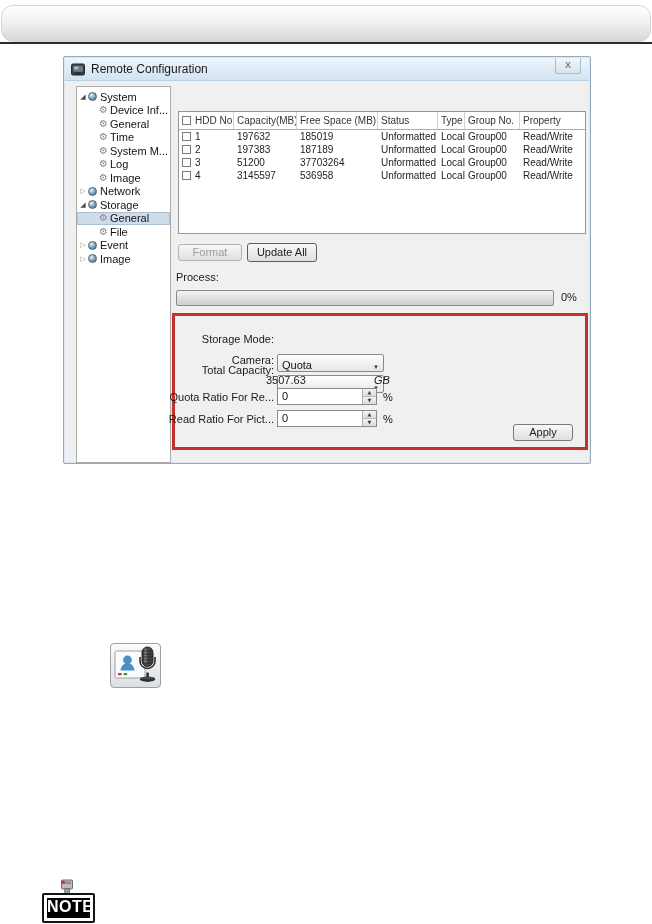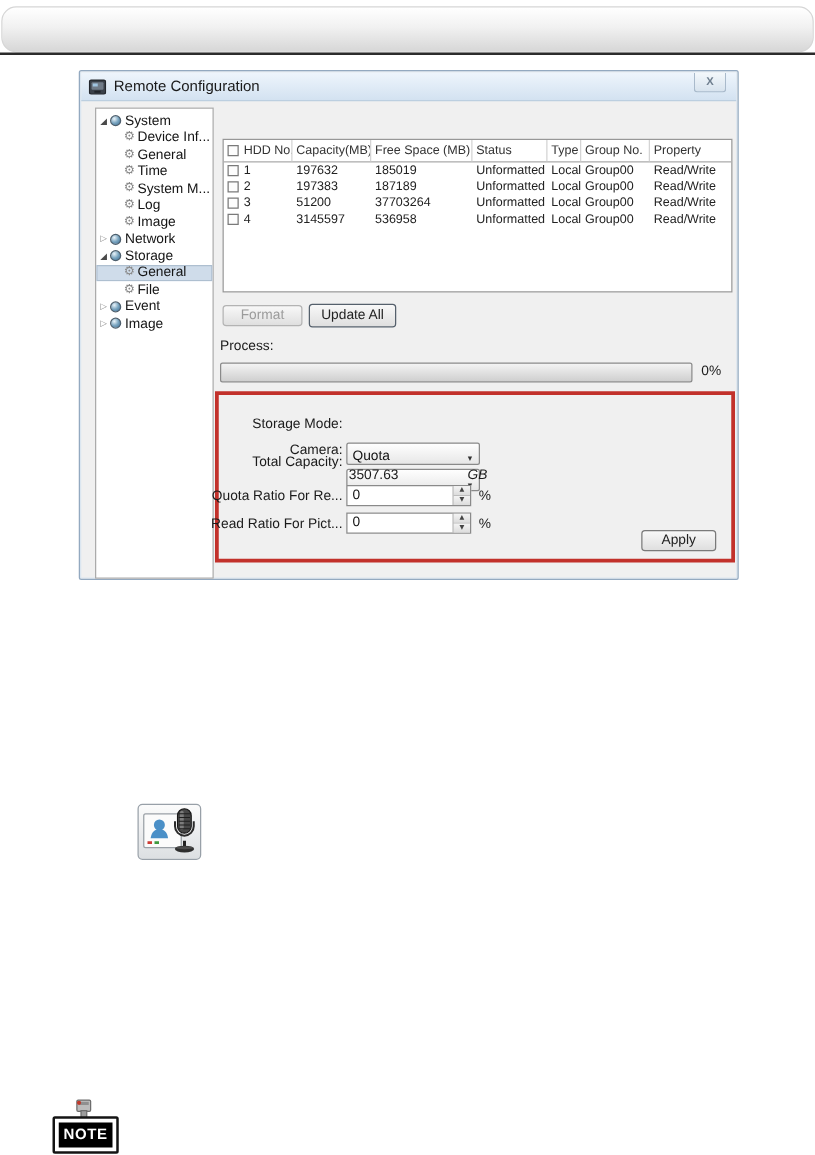--- a/index.html
+++ b/index.html
@@ -99,21 +99,21 @@
 
   
   .voice-btn { position:absolute; left:110px; top:643px; width:51px; height:45px; box-sizing:border-box;
     border:1px solid #98a0a8; border-radius:4px; background:linear-gradient(180deg,#fbfbfb,#dcdfe2); }
 
   
   .note { position:absolute; left:42px; top:879px; width:53px; height:45px; }
   .note-clip { position:absolute; left:15px; top:0; }
   .note-pad { position:absolute; left:0; top:14px; width:53px; height:30px; box-sizing:border-box;
     background:#fff; border:2px solid #141414; border-radius:2px; padding:3px; }
-  .note-inner { width:100%; height:100%; background:#000; color:#fff; font-weight:bold; font-size:12px;
+  .note-inner { width:100%; height:100%; background:#000; color:#fff; font-weight:bold; font-size:16px;
     letter-spacing:0.5px; text-align:center; line-height:18px; box-sizing:border-box; }
 </style>
 </head>
 <body>
 
 <div class="page">
 
   <div class="top-banner"></div>
   <div class="top-rule"></div>
 
@@ -338,21 +338,21 @@
       <span class="combo-arrow icon-font">▾</span>
     </div>
 
     <div class="flabel" style="top:297px;">Camera:</div>
     <div class="combo" style="top:294px;">
       <span class="combo-val"></span>
       <span class="combo-arrow icon-font">▾</span>
     </div>
 
     <div class="flabel" style="top:307px;">Total Capacity:</div>
-    <div class="ftext" style="left:215px; top:317px;">3507.63</div>
+    <div class="ftext" style="left:202px; top:317px;">3507.63</div>
     <div class="ftext" style="left:310px; top:317px;font-style:italic;">GB</div>
 
     <div class="flabel" style="top:334px;">Quota Ratio For Re...</div>
     <div class="spin" style="top:331px;">
       <span class="spin-val">0</span>
       <span class="spin-btns">
         <span class="spin-up icon-font">▲</span>
         <span class="spin-down icon-font">▼</span>
       </span>
     </div>

